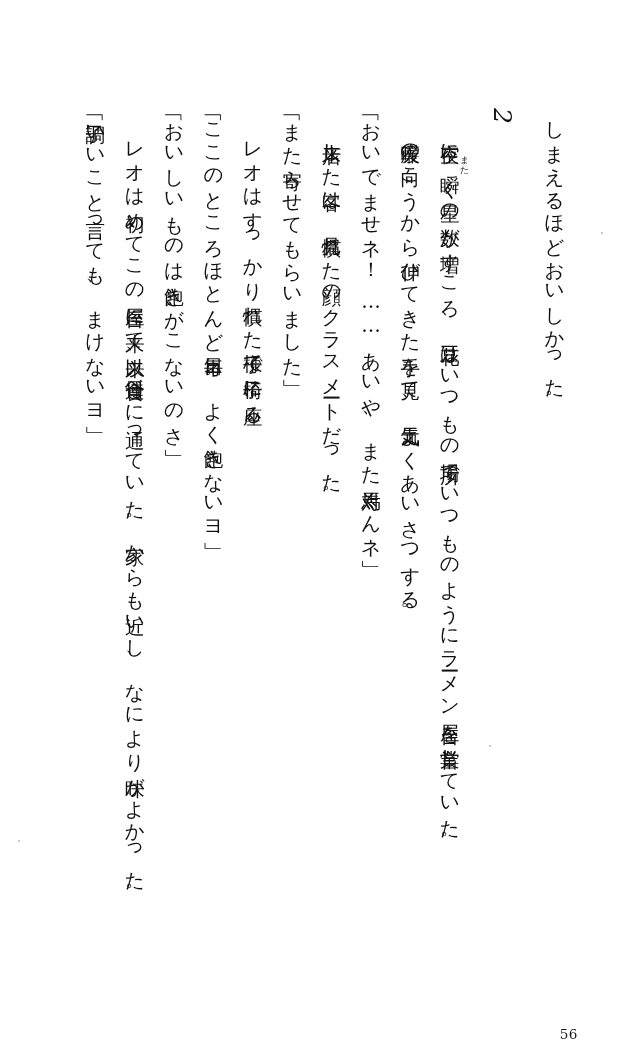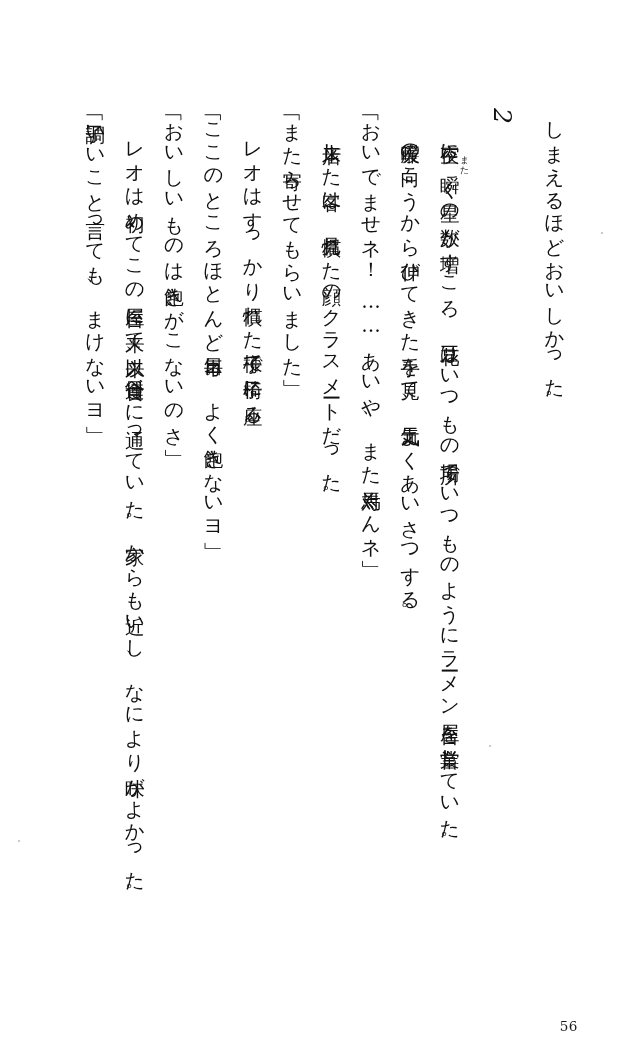--- a/index.html
+++ b/index.html
@@ -74,21 +74,21 @@
   }
   rt {
     font-size: 9px;
     letter-spacing: 0;
     line-height: 1;
   }
 
   #page-number {
     position: absolute;
     right: 48px;
-    bottom: 16px;
+    bottom: 8px;
     font-size: 13.5px;
     font-family: "DejaVu Serif", "Liberation Serif", serif;
     color: #1a1a1a;
     letter-spacing: 0.04em;
   }
 
   
   .speck {
     position: absolute;
     background: #b9b9b9;

